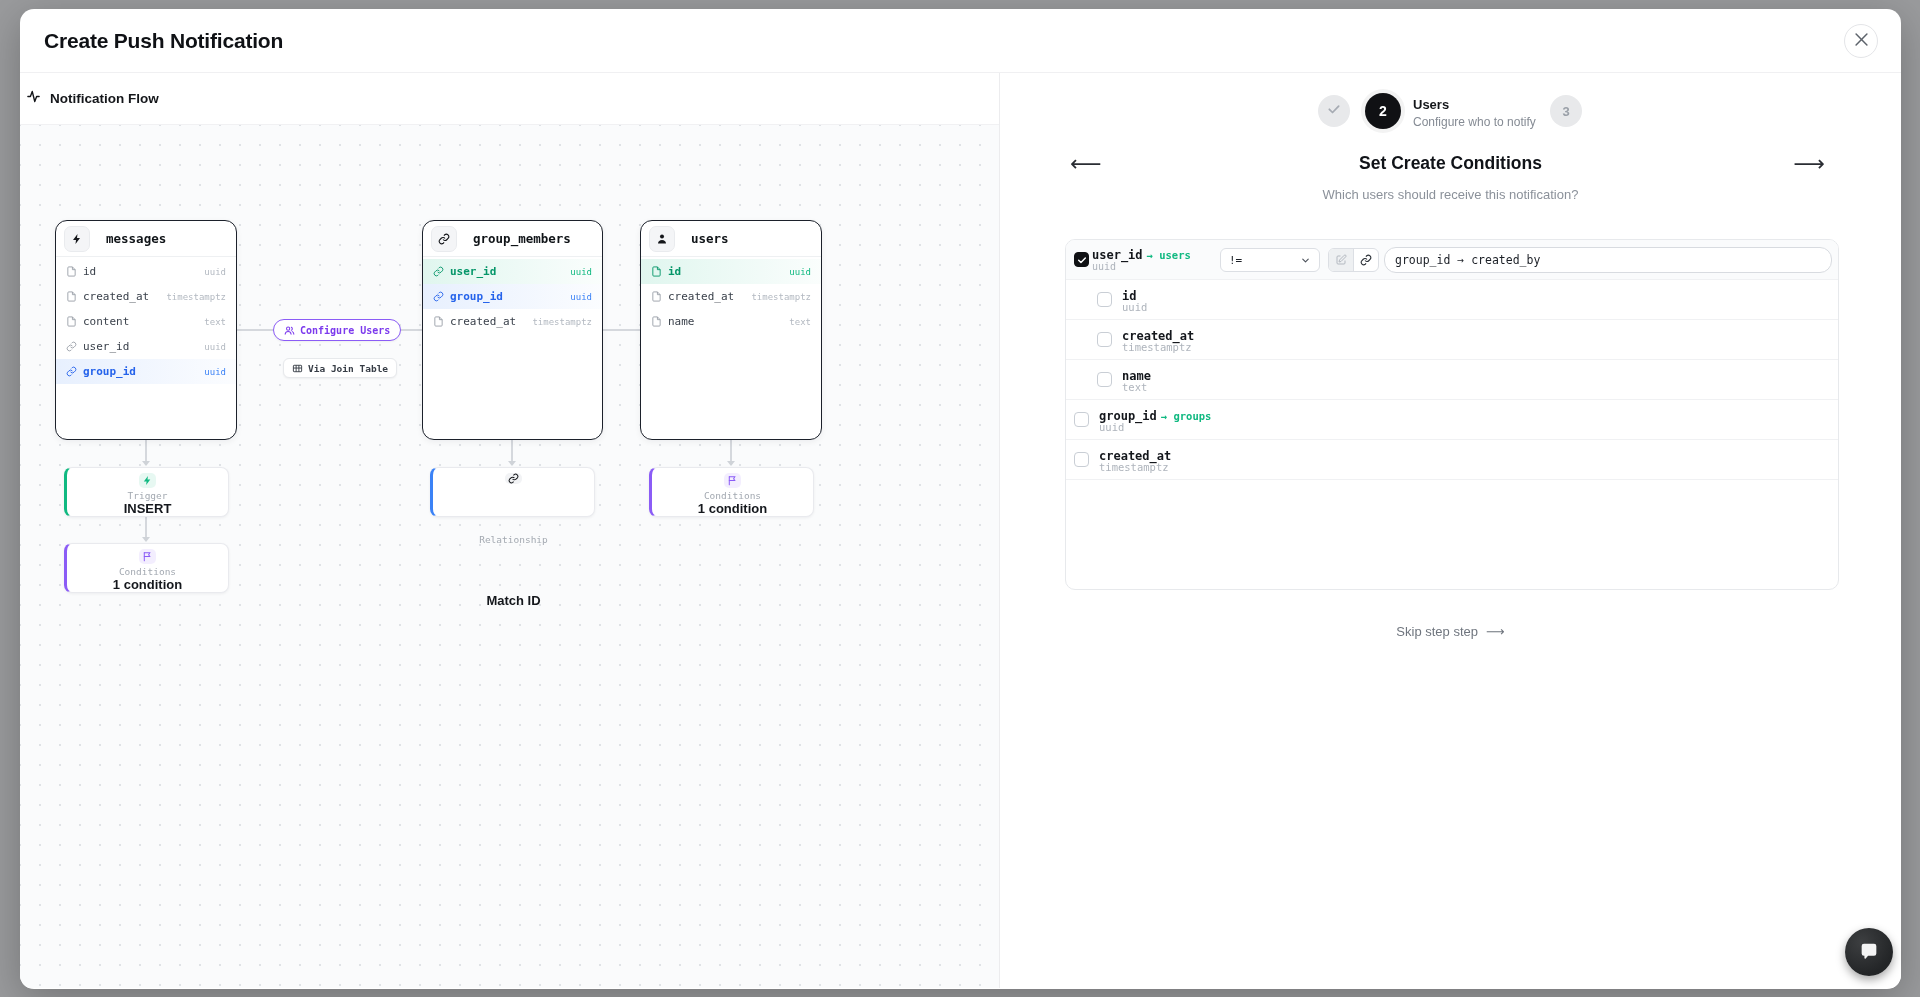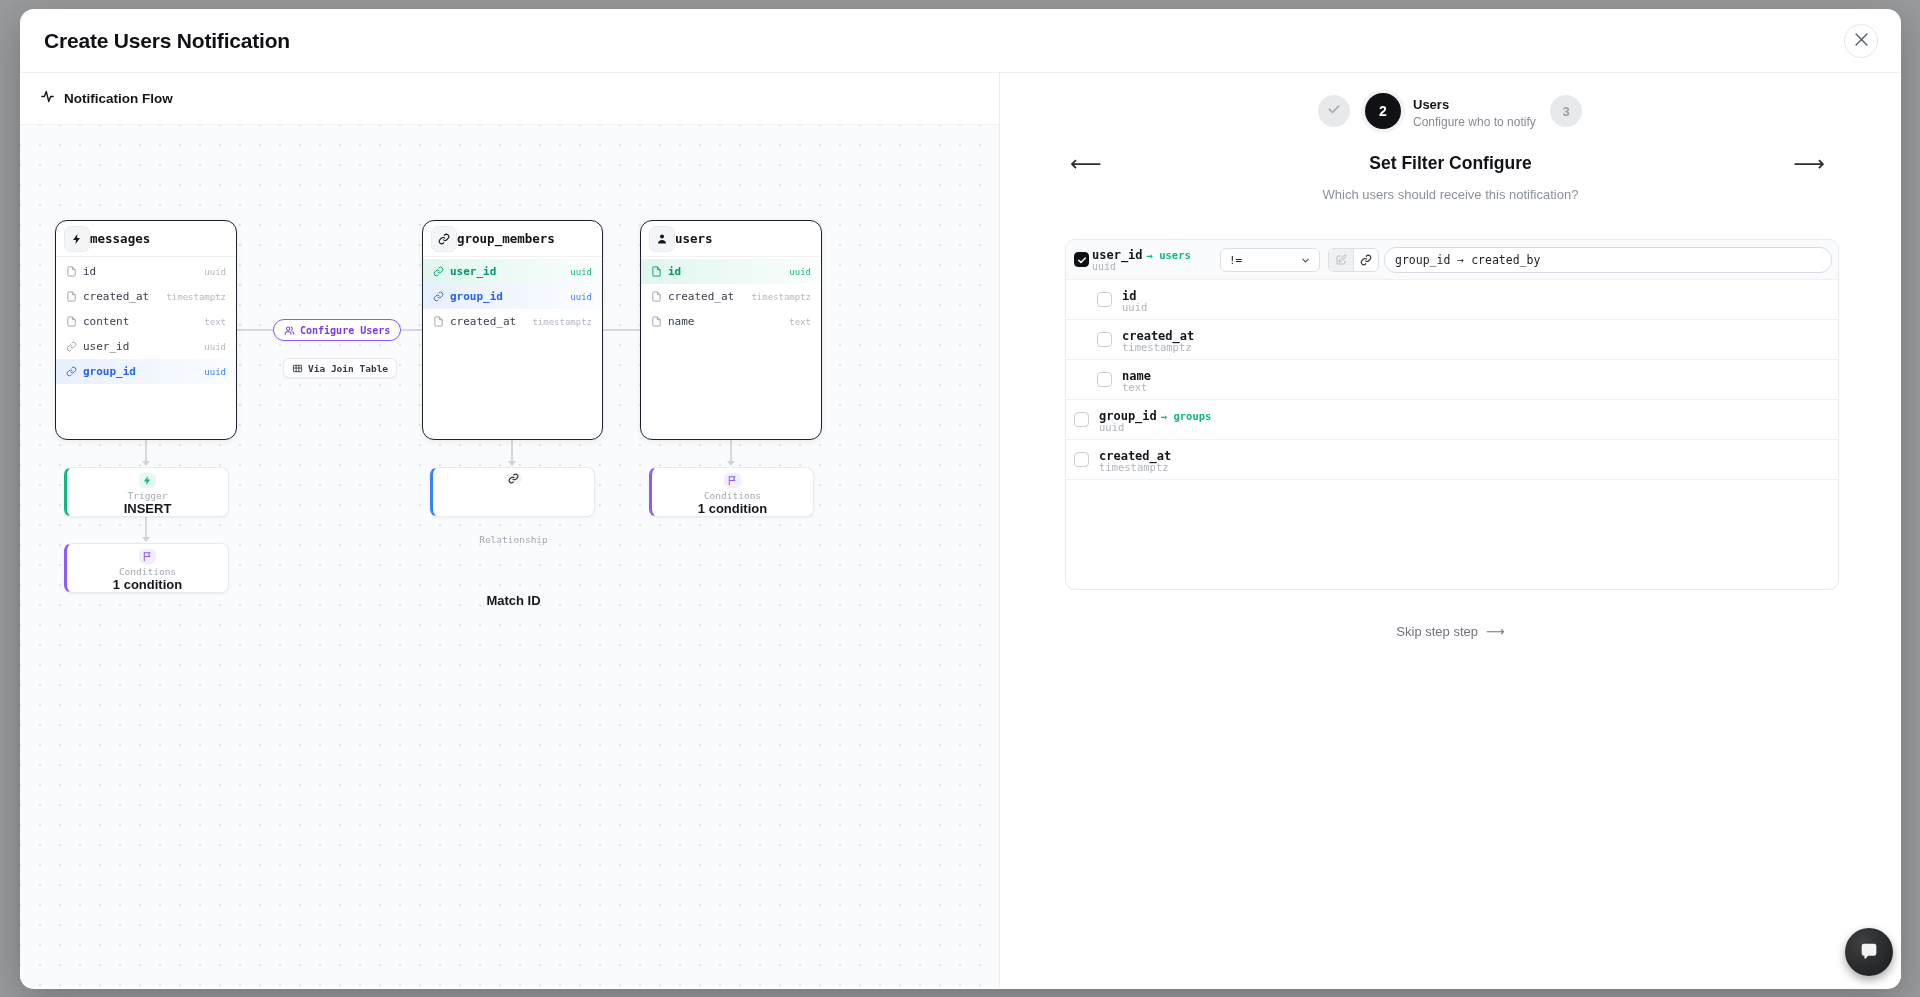--- a/index.html
+++ b/index.html
@@ -14,31 +14,31 @@
                   display:flex; align-items:center; padding-left:24px; }
   .modal-title { font-size:21px; font-weight:700; color:#0f1115; letter-spacing:-.2px; }
   .close-btn { position:absolute; right:23px; top:15px; width:34px; height:34px;
                border-radius:50%; border:1px solid #e4e5e8; background:#fff;
                display:flex; align-items:center; justify-content:center; cursor:pointer; }
   .modal-body { display:flex; height:915px; }
 
   
   .flow-panel { width:980px; border-right:1px solid #ececee; display:flex; flex-direction:column; }
   .flow-topbar { height:52px; display:flex; align-items:center; gap:9px;
-                 padding-left:20px; border-bottom:1px solid #f1f1f3; background:#fff; }
+                 padding-left:6px; border-bottom:1px solid #f1f1f3; background:#fff; }
   .flow-topbar-title { font-size:13.5px; font-weight:700; color:#14161a; }
   .canvas { position:relative; flex:1; background-color:#fafbfc;
             background-image:radial-gradient(#dfe2e6 1.2px, transparent 1.2px);
             background-size:20px 20px; background-position:10px 10px; }
 
   
   .table-node { position:absolute; width:182px; height:220px; background:#fff;
                 border:1.5px solid #1c212b; border-radius:12px;
                 box-shadow:0 2px 6px rgba(15,20,30,.06); overflow:hidden; }
-  .tn-header { height:36px; display:flex; align-items:center; gap:0; padding-left:8px;
+  .tn-header { height:36px; display:flex; align-items:center; gap:16px; padding-left:8px;
                border-bottom:1px solid #eef0f2; }
   .tn-icon { width:26px; height:26px; border-radius:7px; background:#f4f5f7;
              border:1px solid #e9ebee; display:flex; align-items:center; justify-content:center; }
   .tn-name { font-family:"DejaVu Sans Mono","Liberation Mono",monospace;
              font-size:12.5px; font-weight:700; color:#101418; }
   .tn-rows { padding-top:2px; }
   .tn-row { height:25px; display:flex; align-items:center; padding:0 10px; gap:6px; }
   .tn-row .fname { font-family:"DejaVu Sans Mono","Liberation Mono",monospace;
                    font-size:11px; color:#3a414b; }
   .tn-row .ftype { margin-left:auto; font-family:"DejaVu Sans Mono","Liberation Mono",monospace;
@@ -164,21 +164,21 @@
               border-radius:50%; background:radial-gradient(circle at 35% 30%, #3d3f41, #232527 70%);
               display:flex; align-items:center; justify-content:center;
               box-shadow:0 4px 10px rgba(0,0,0,.35); cursor:pointer; }
 </style>
 </head>
 <body>
 
 <div class="modal">
 
   <div class="modal-header">
-    <div class="modal-title">Create Users Notification</div>
+    <div class="modal-title">Create Push Notification</div>
     <div class="close-btn">
       <span>
         <svg width="13" height="13" viewBox="0 0 12 12">
             <path d="M1 1l10 10M11 1L1 11" stroke="#5d636b" stroke-width="1.4" stroke-linecap="round"></path>
           </svg>
       </span>
     </div>
   </div>
 
   <div class="modal-body">
@@ -415,21 +415,21 @@
       <div class="step-label">
         <div class="l1">Users</div>
         <div class="l2">Configure who to notify</div>
       </div>
       <div class="step-circle sc-next">
         <span>3</span>
       </div>
 
       <div class="nav-arrow nav-back">⟵</div>
       <div class="nav-arrow nav-fwd">⟶</div>
-      <div class="wizard-title">Set Filter Configure</div>
+      <div class="wizard-title">Set Create Conditions</div>
       <div class="wizard-sub">Which users should receive this notification?</div>
 
       <div class="filter-card">
 
         <div class="cond-row">
           <div class="checkbox checked cond-check">
             <svg width="10" height="10" viewBox="0 0 24 24" fill="none" stroke="#fff" stroke-width="3.5" stroke-linecap="round" stroke-linejoin="round">
                 <path d="M4 12.5l5.5 5.5L20 7"></path>
               </svg>
           </div>

